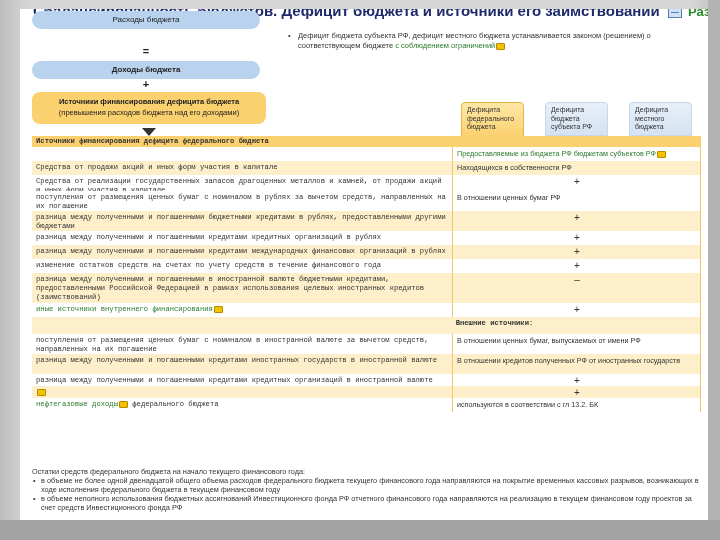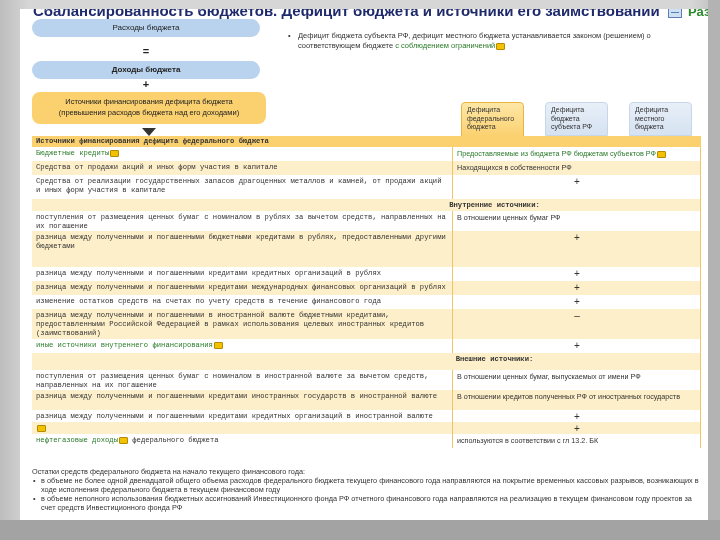--- a/index.html
+++ b/index.html
@@ -29,21 +29,21 @@
   .pill {
     position:absolute; left:12px; width:228px; height:18px; border-radius:9px;
     background:#b9d3ee; font-size:8px; color:#222; text-align:center; line-height:18px;
   }
   .pill.bold { font-weight:bold; }
   .op { position:absolute; left:12px; width:228px; text-align:center; font-size:11px; font-weight:bold; color:#222; }
   .sources-box {
     position:absolute; left:12px; top:83px; width:234px; height:32px; border-radius:8px;
     background:#fbd06e; font-size:7.5px; color:#222; text-align:center; padding-top:4px; box-sizing:border-box; line-height:11px;
   }
-  .sources-box b { font-weight:normal; }
+  .sources-box b { font-weight:bold; }
   .arrow-down {
     position:absolute; left:122px; top:119px; width:0; height:0;
     border-left:7px solid transparent; border-right:7px solid transparent; border-top:8px solid #333;
   }
   .note {
     position:absolute; left:268px; top:22px; width:410px; font-size:7.5px; color:#333; line-height:10px;
   }
   .note .bullet { position:absolute; left:0; top:0; }
   .note .text { margin-left:10px; display:block; }
   .link { color:#2a7a2a; }
@@ -83,21 +83,21 @@
 </head>
 <body>
 
 <div class="slide">
   <div class="title">
     <span>Сбалансированность бюджетов. Дефицит бюджета и источники его заимствований</span>
     <span class="doc-icon"></span>
     <span class="ref">Раздел 4, глава 13 БК РФ</span>
   </div>
 
-  <div class="pill" style="top:10px;">Расходы бюджета</div>
+  <div class="pill" style="top:2px;">Расходы бюджета</div>
   <div class="op" style="top:36px;">=</div>
   <div class="pill bold" style="top:52px;">Доходы бюджета</div>
   <div class="op" style="top:69px;">+</div>
   <div class="sources-box">
     <b>Источники финансирования дефицита бюджета</b><br>
     <span>(превышения расходов бюджета над его доходами)</span>
   </div>
   <div class="arrow-down"></div>
 
   <div class="note">
@@ -112,44 +112,39 @@
     <div class="tab" style="left:84px;">Дефицита бюджета субъекта РФ</div>
     <div class="tab" style="left:168px;">Дефицита местного бюджета</div>
   </div>
 
   <div class="table-area">
     <div class="row header" style="height:11px;">
       <div class="c1" style="padding-top:1px;">Источники финансирования дефицита федерального бюджета</div>
     </div>
     <div id="rows">
         <div class="row white" style="height: 14px;">
-          <div class="c1"><span class="green">Бюджетные кредиты</span><span class="comment-icon"></span></div>
           <div class="c2"><span class="green">Предоставляемые из бюджета РФ бюджетам субъектов РФ</span><span class="comment-icon"></span></div>
           <div class="right-border"></div>
         </div>
         <div class="row shade" style="height: 14px;">
           <div class="c1"><span>Средства от продажи акций и иных форм участия в капитале</span></div>
           <div class="c2"><span>Находящихся в собственности РФ</span></div>
           <div class="right-border"></div>
         </div>
-        <div class="row white" style="height: 24px;">
+        <div class="row white" style="height: 16px;">
           <div class="c1"><span>Средства от реализации государственных запасов драгоценных металлов и камней, от продажи акций и иных форм участия в капитале</span></div>
           <div class="c2 center"><span>+</span></div>
-          <div class="right-border"></div>
-        </div>
-        <div class="row section" style="height: 12px;">
-          <div class="c1"><span>Внутренние источники:</span></div>
           <div class="right-border"></div>
         </div>
         <div class="row white" style="height: 20px;">
           <div class="c1"><span>поступления от размещения ценных бумаг с номиналом в рублях за вычетом средств, направленных на их погашение</span></div>
           <div class="c2"><span>В отношении ценных бумаг РФ</span></div>
           <div class="right-border"></div>
         </div>
-        <div class="row shade" style="height: 36px;">
+        <div class="row shade" style="height: 20px;">
           <div class="c1"><span>разница между полученными и погашенными бюджетными кредитами в рублях, предоставленными другими бюджетами</span></div>
           <div class="c2 center"><span>+</span></div>
           <div class="right-border"></div>
         </div>
         <div class="row white" style="height: 14px;">
           <div class="c1"><span>разница между полученными и погашенными кредитами кредитных организаций в рублях</span></div>
           <div class="c2 center"><span>+</span></div>
           <div class="right-border"></div>
         </div>
         <div class="row shade" style="height: 14px;">

